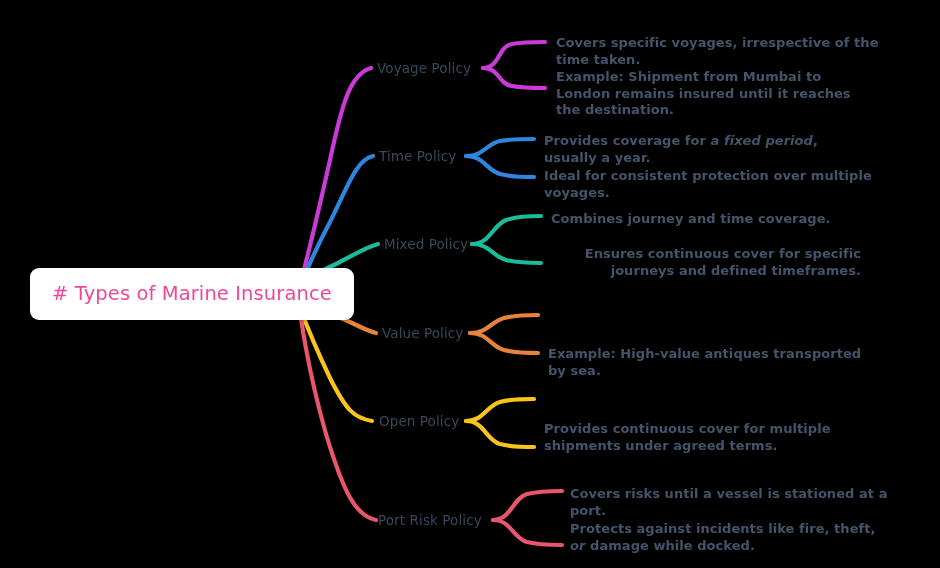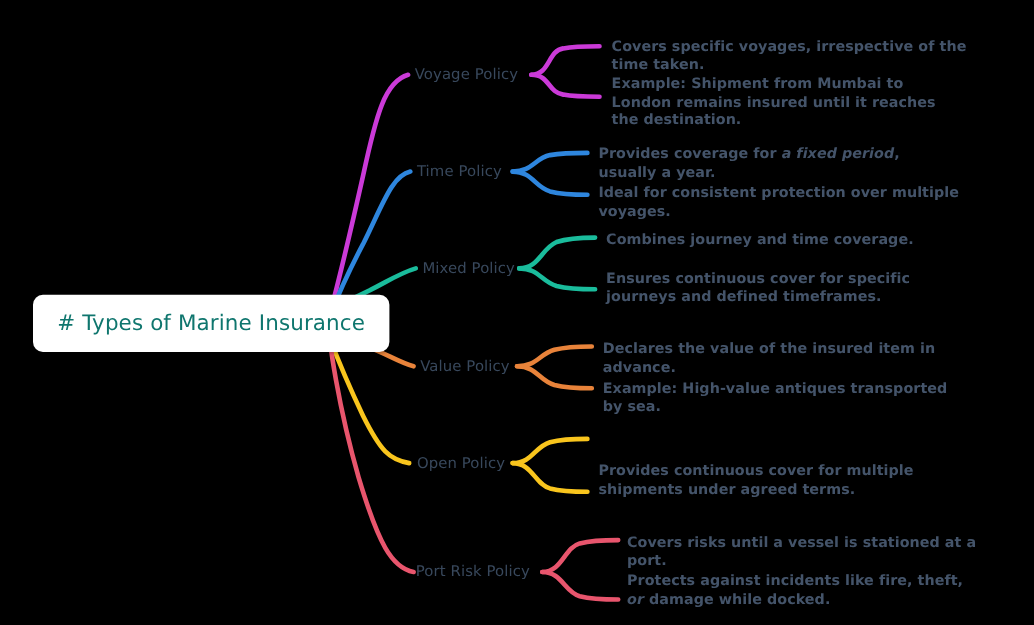--- a/index.html
+++ b/index.html
@@ -30,21 +30,21 @@
   }
   .root-node {
     position: absolute;
     background: #ffffff;
     border-radius: 9px;
     padding: 14px 22px 15px 22px;
     left: 30px;
     top: 268px;
     font-size: 19.5px;
     font-weight: 400;
-    color: #0f766e;
+    color: #ec4899;
     letter-spacing: 0.1px;
     white-space: nowrap;
     box-shadow: 0 1px 3px rgba(0,0,0,0.25);
     font-family: "DejaVu Sans", sans-serif;
   }
   .branch-label {
     position: absolute;
     font-size: 13.5px;
     font-weight: normal;
     color: #38485c;
@@ -109,23 +109,22 @@
 
   <div class="leaf-text" style="left:556px; top:35px; width:330px;">Covers specific voyages, irrespective of the time taken.</div>
   <div class="leaf-text" style="left:556px; top:69px; width:312px;">Example: Shipment from Mumbai to London remains insured until it reaches the destination.</div>
 
   <div class="leaf-text" style="left:544px; top:133px; width:330px;">
     <span>Provides coverage for <em>a fixed period</em>, usually a year.</span>
   </div>
   <div class="leaf-text" style="left:544px; top:168px; width:340px;">Ideal for consistent protection over multiple voyages.</div>
 
   <div class="leaf-text" style="left:551px; top:211px; width:320px;">Combines journey and time coverage.</div>
-  <div class="leaf-text" style="left:551px; top:246px; width:310px;">Ensures continuous cover for specific journeys and defined timeframes.</div>
+  <div class="leaf-text" style="left:551px; top:246px; width:310px;text-align:right;">Ensures continuous cover for specific journeys and defined timeframes.</div>
 
-  <div class="leaf-text" style="left:548px; top:310px; width:330px;">Declares the value of the insured item in advance.</div>
   <div class="leaf-text" style="left:548px; top:346px; width:330px;">Example: High-value antiques transported by sea.</div>
 
   <div class="leaf-text" style="left:544px; top:392px; width:342px;margin-top:29px;">Provides continuous cover for multiple shipments under agreed terms.</div>
 
   <div class="leaf-text" style="left:570px; top:486px; width:320px;">Covers risks until a vessel is stationed at a port.</div>
   <div class="leaf-text" style="left:570px; top:521px; width:312px;">
     <span>Protects against incidents like fire, theft, <em>or</em> damage while docked.</span>
   </div>
 
 </div>

